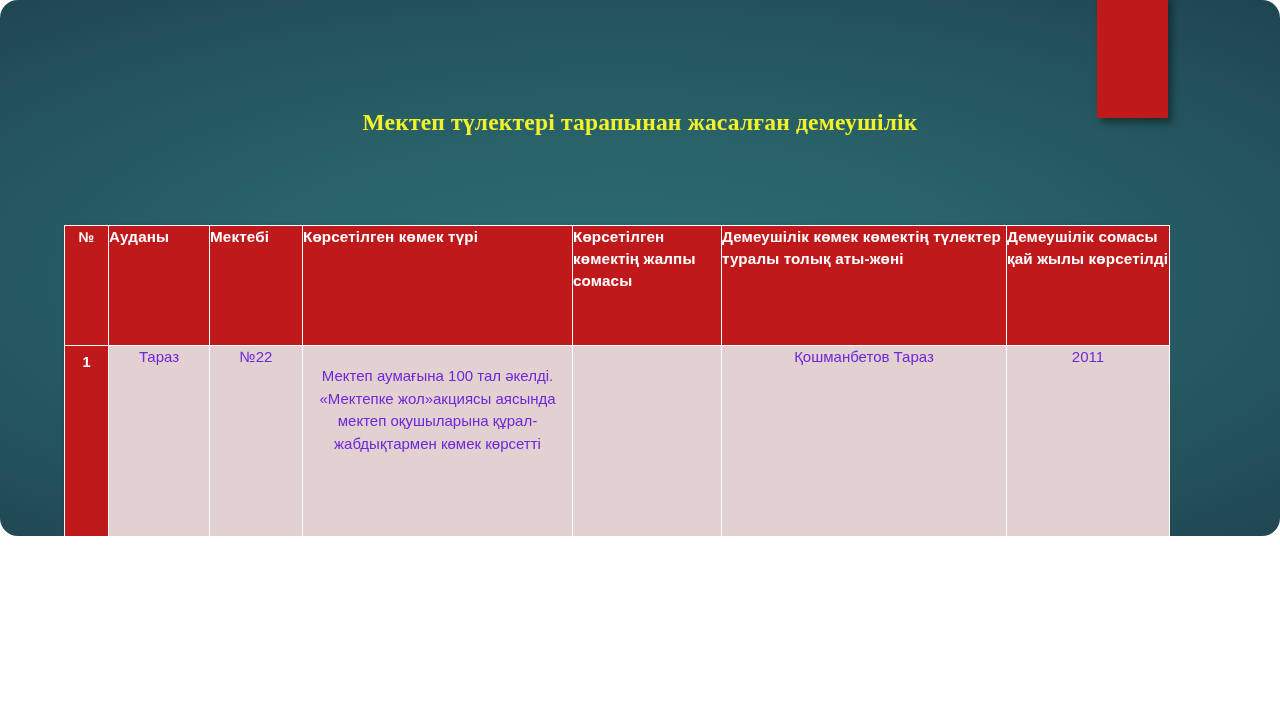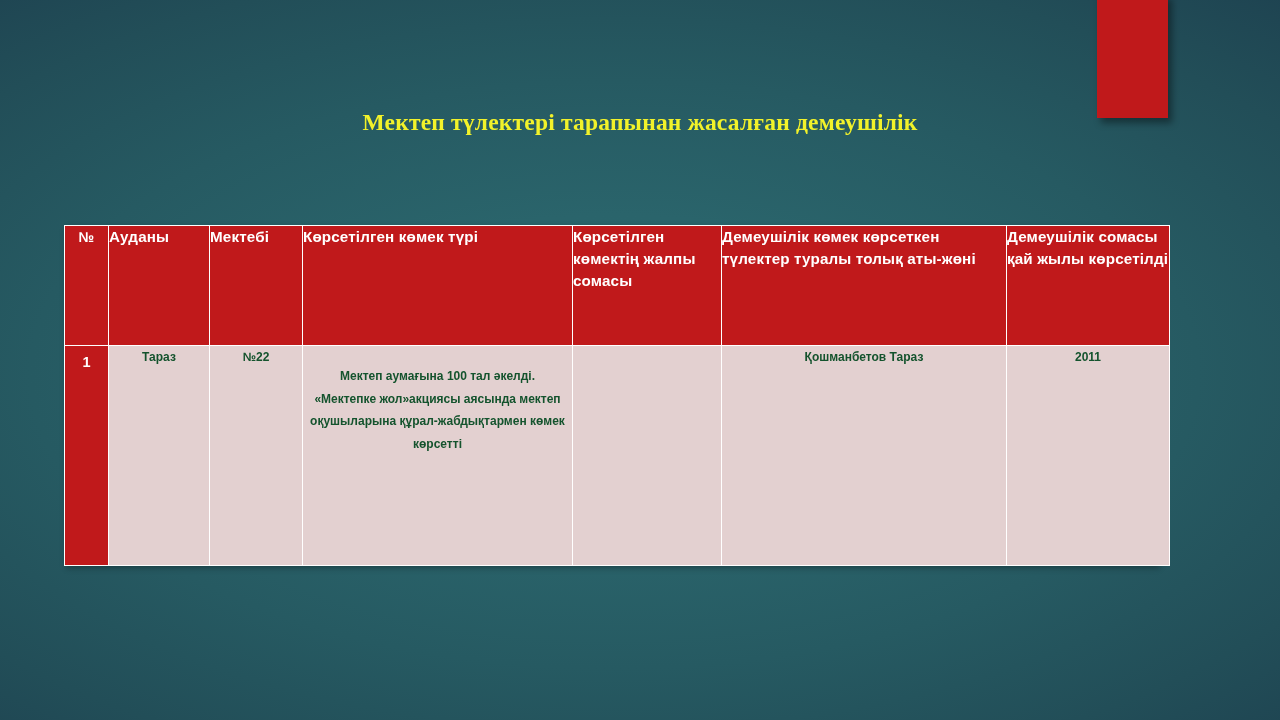--- a/index.html
+++ b/index.html
@@ -10,30 +10,31 @@
   body {
     width: 1280px;
     height: 720px;
     overflow: hidden;
     font-family: "Liberation Sans", sans-serif;
   }
 
   .slide {
     position: relative;
     width: 1280px;
-    height: 720px;
+    height: 536px;
     background:
       radial-gradient(ellipse 95% 85% at 48% 52%,
         #2c6a71 0%,
         #2a646b 26%,
         #265a62 48%,
         #224e58 68%,
         #1d404f 88%,
         #1a394a 100%);
     overflow: hidden;
+    border-radius: 18px;
   }
 
   
   .deco-rect {
     position: absolute;
     left: 1097px;
     top: -6px;
     width: 71px;
     height: 124px;
     background: #c0191b;
@@ -106,28 +107,27 @@
   }
   thead th.num {
     font-size: 14px;
     text-align: center;
     padding-left: 2px;
     padding-right: 2px;
   }
 
   tbody td {
     background: #e3d0d0;
-    color: #14532d;
+    color: #6d28d9;
     font-family: "Liberation Sans", sans-serif;
-    font-size: 12px;
+    font-size: 15px;
     line-height: 22.5px;
     text-align: center;
     vertical-align: top;
     padding: 5px 5px 0 5px;
-    font-weight: bold;
   }
   tbody td.rownum {
     background: #c0191b;
     color: #ffffff;
     font-weight: bold;
     font-size: 14.5px;
     padding-top: 5px;
   }
   .cell-text { display: block; white-space: pre-line; margin-top: 19px; }
 </style>
@@ -144,21 +144,21 @@
 
   <div class="table-wrap">
     <table class="grid">
       <thead>
         <tr>
           <th class="c0 num">№</th>
           <th class="c1">Ауданы</th>
           <th class="c2">Мектебі</th>
           <th class="c3">Көрсетілген көмек түрі</th>
           <th class="c4">Көрсетілген көмектің жалпы сомасы</th>
-          <th class="c5">Демеушілік көмек көрсеткен түлектер туралы толық аты-жөні</th>
+          <th class="c5">Демеушілік көмек көмектің түлектер туралы толық аты-жөні</th>
           <th class="c6">Демеушілік сомасы қай жылы көрсетілді</th>
         </tr>
       </thead>
       <tbody>
         <tr>
           <td class="c0 rownum">1</td>
           <td class="c1">Тараз</td>
           <td class="c2">№22</td>
           <td class="c3">
               <span class="cell-text">Мектеп аумағына 100 тал әкелді.

